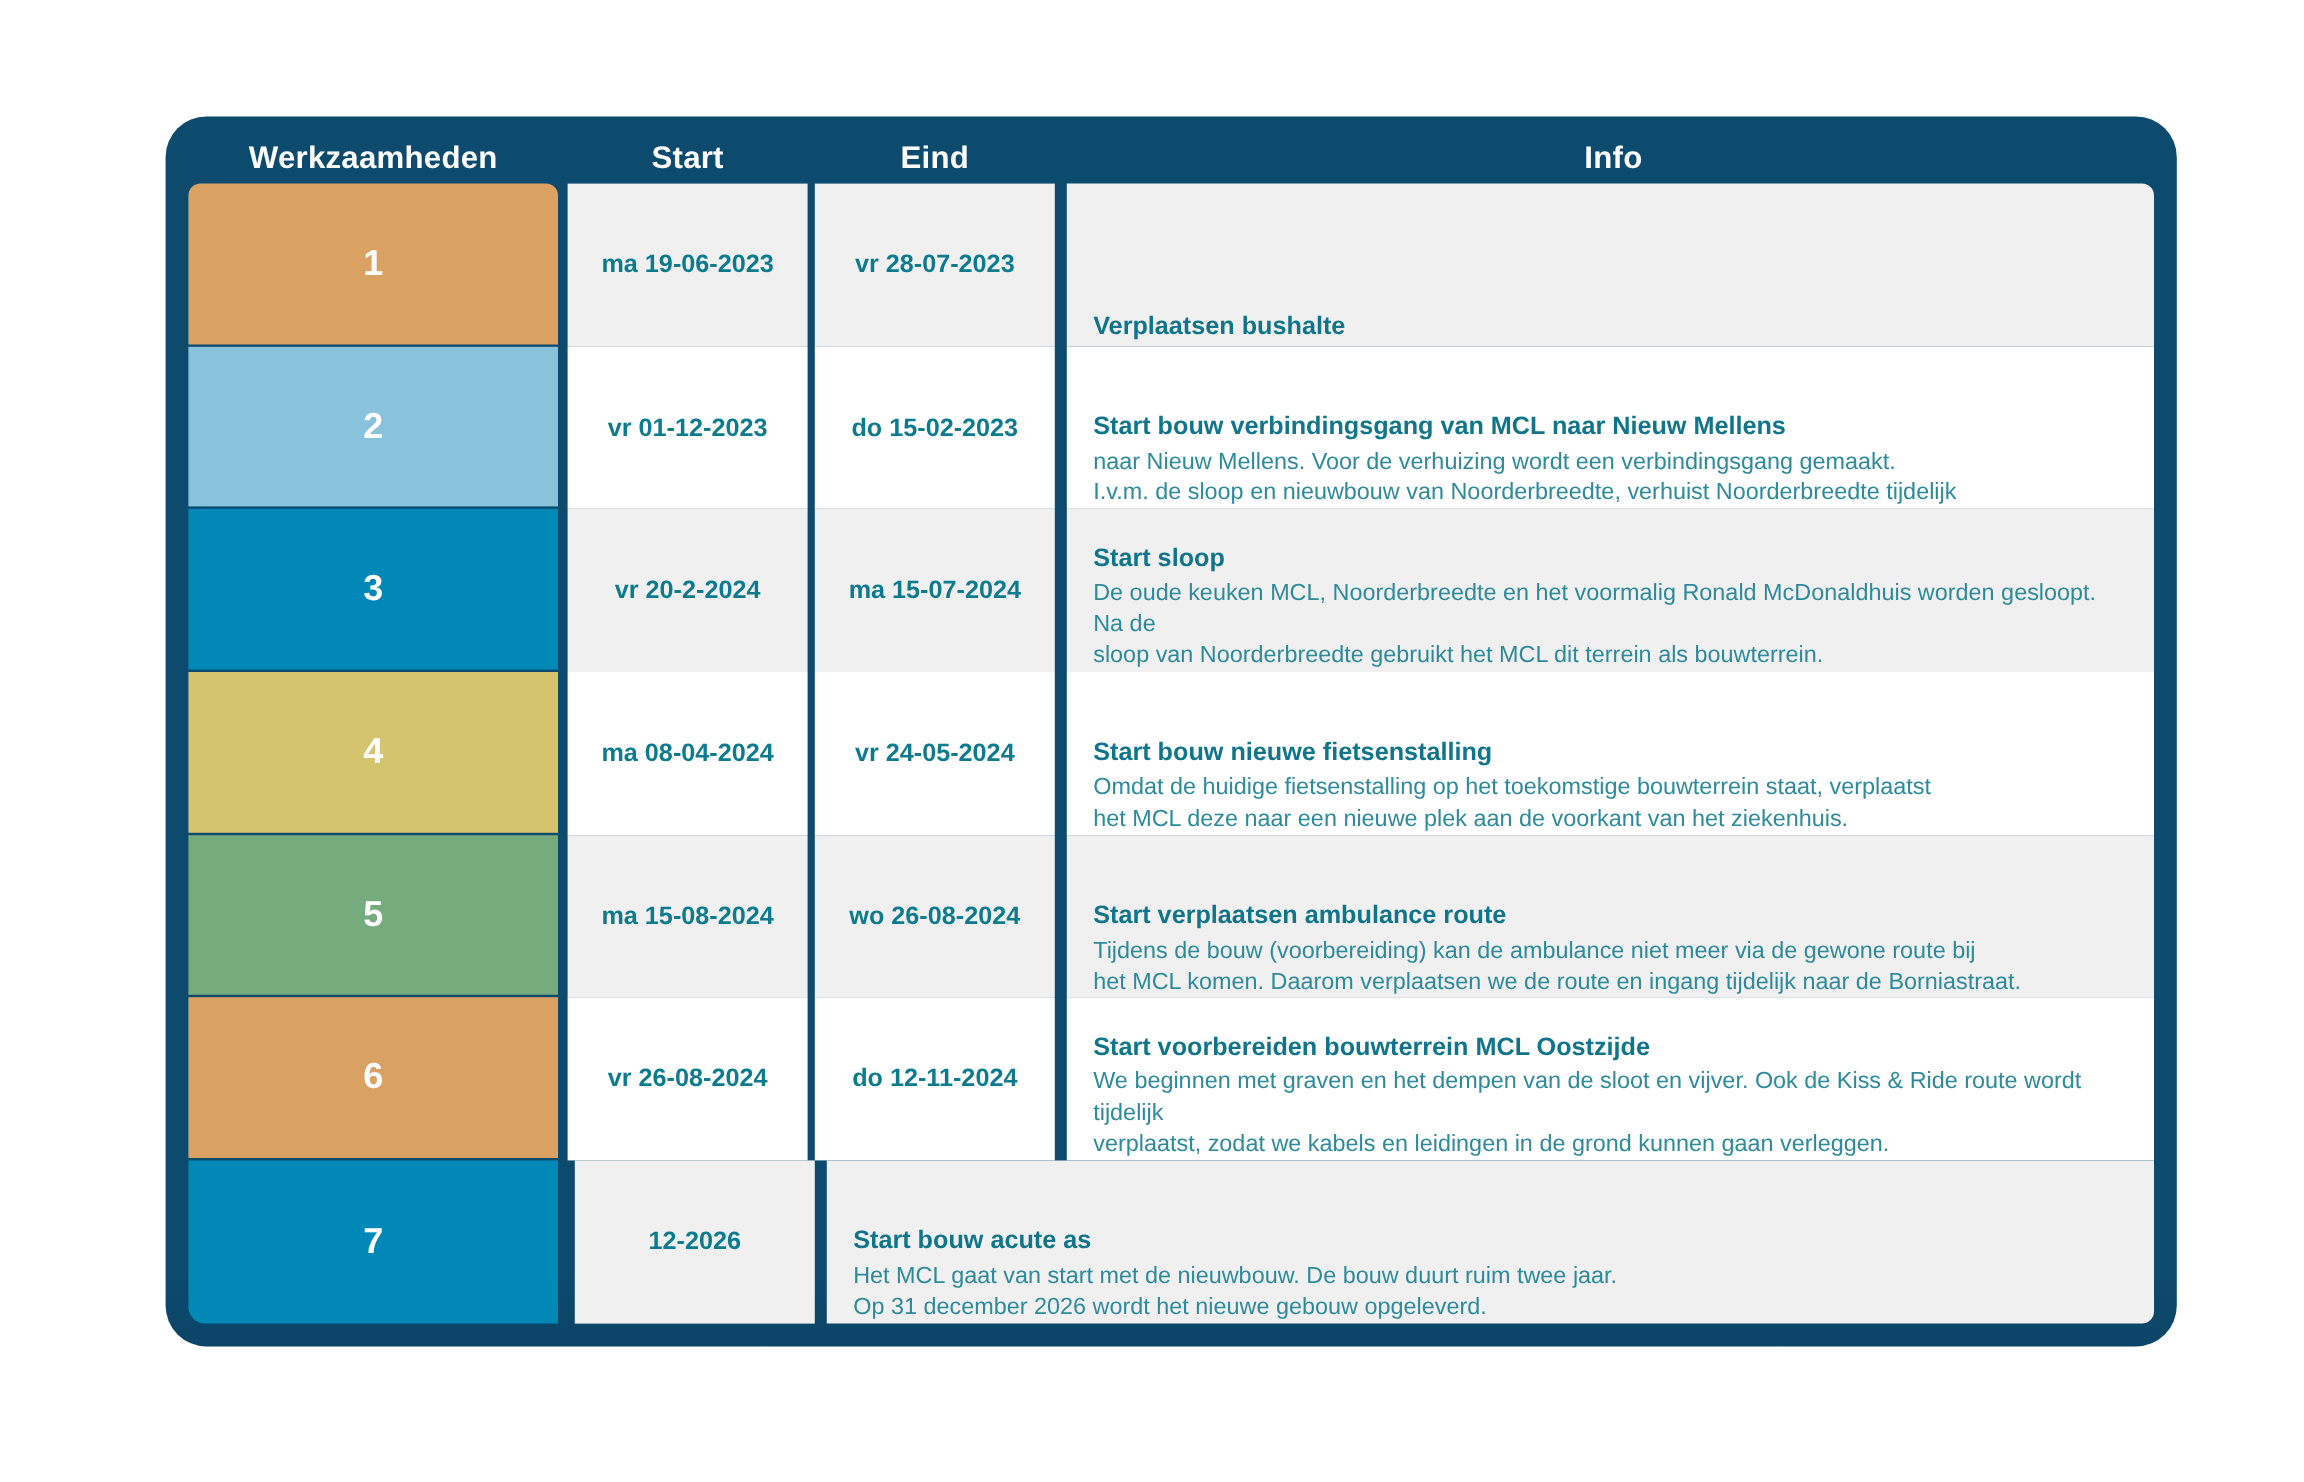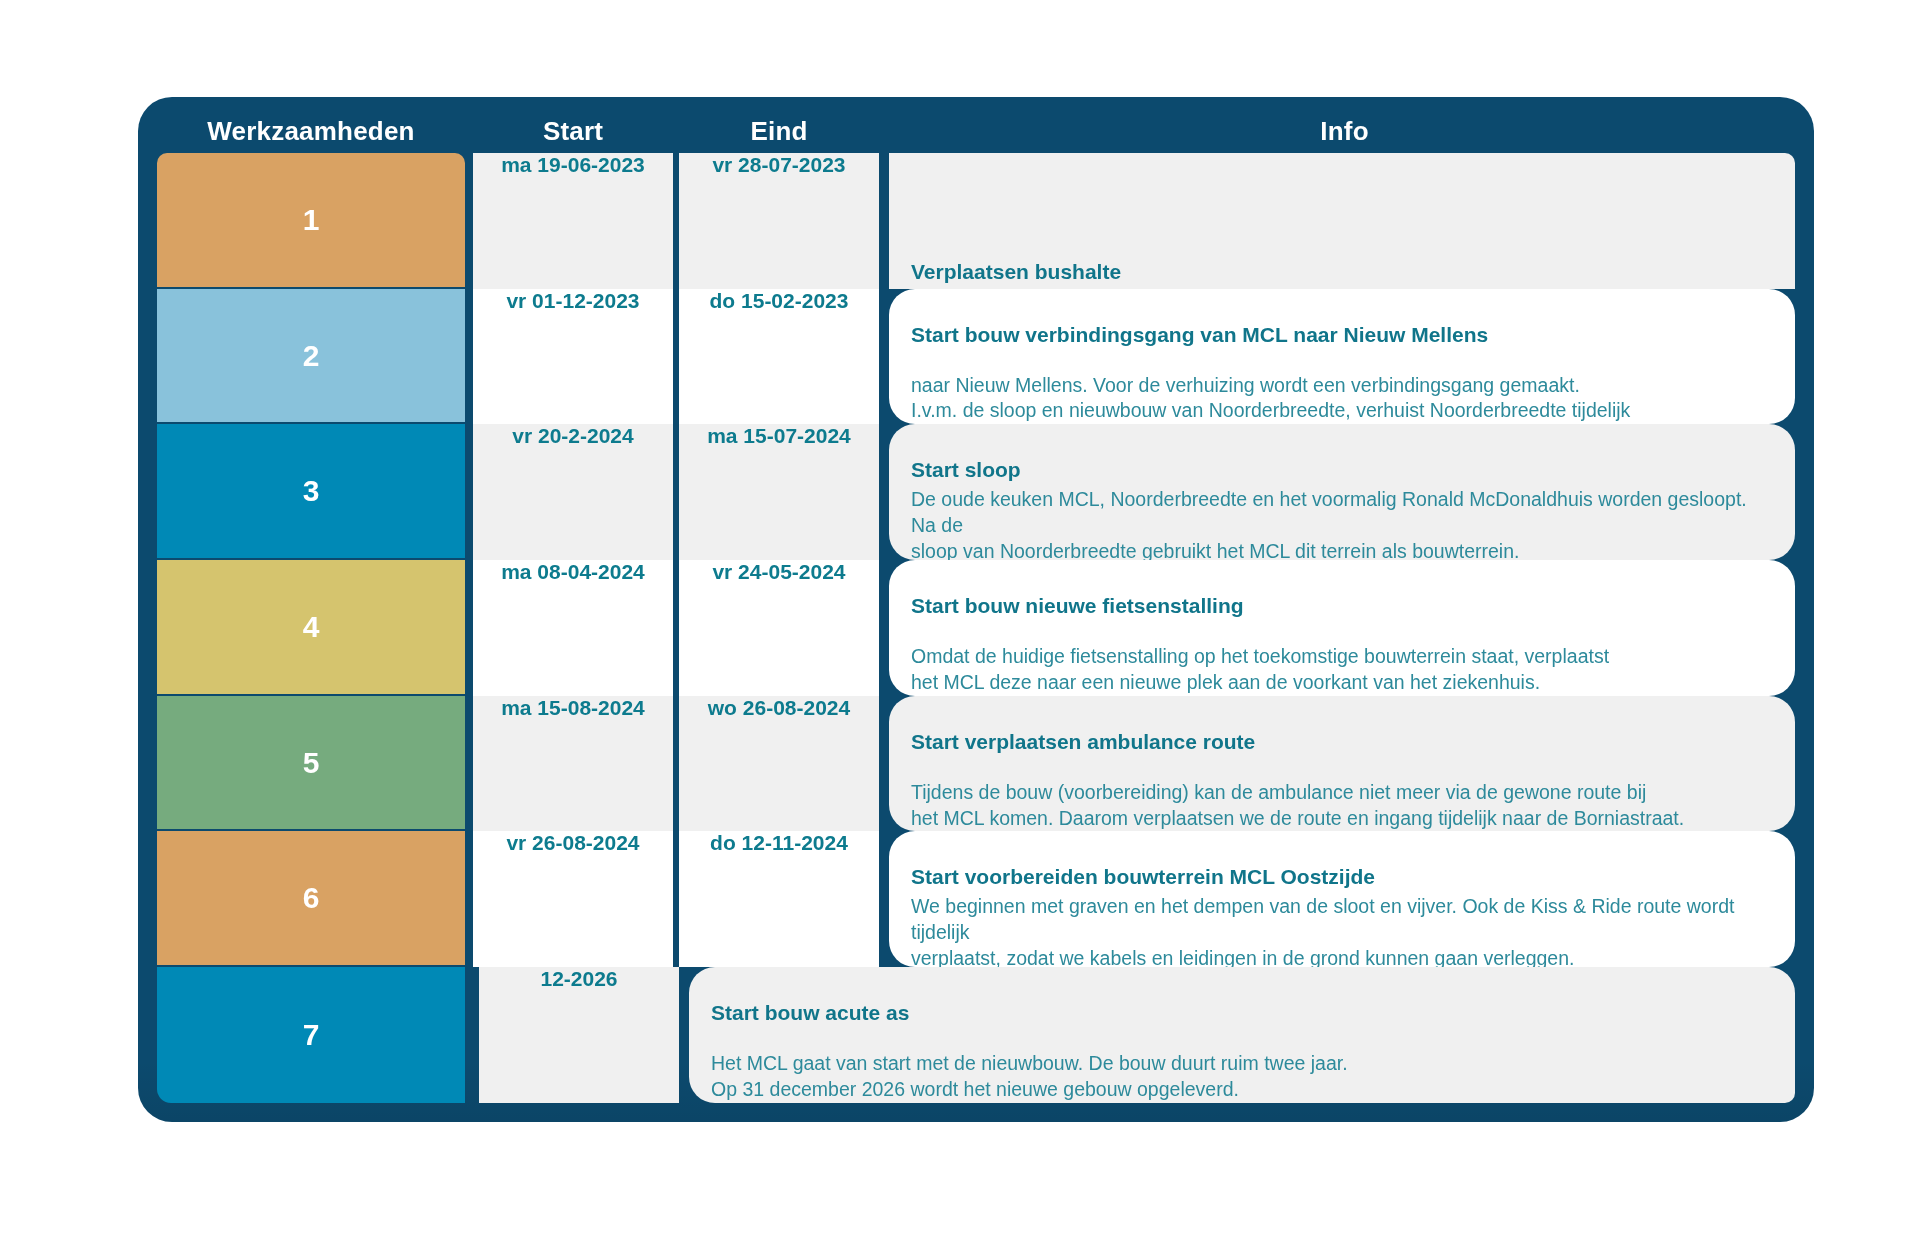--- a/index.html
+++ b/index.html
@@ -114,42 +114,42 @@
   }
   .row:first-child .c-num { border-top-left-radius: 10px; border-top-right-radius: 10px; }
   .row:last-child  .c-num { border-bottom-left-radius: 14px; margin-bottom: 0; }
 
   .gap { width: 8px; flex: 0 0 8px; }
 
   .c-start, .c-eind {
     width: 200px;
     flex: 0 0 200px;
     display: flex;
-    align-items: flex-start;
+    align-items: center;
     justify-content: center;
     color: #0d7b8e;
     font-weight: bold;
     font-size: 21px;
     box-sizing: border-box;
   }
   .gap2 { width: 6px; flex: 0 0 6px; }
   .gap3 { width: 10px; flex: 0 0 10px; }
 
   .c-info {
     flex: 1 1 auto;
     box-sizing: border-box;
     padding: 0 22px 0 22px;
     display: flex;
     flex-direction: column;
     justify-content: flex-end;
   }
   .row:first-child  .c-info { border-top-right-radius: 10px; }
   .row:last-child   .c-info { border-bottom-right-radius: 10px; }
 
-  .c-info.top-aligned { justify-content: space-between; padding-top: 32px; border-radius: 26px; }
+  .c-info.top-aligned { justify-content: flex-end; padding-top: 32px; }
 
   .info-title {
     color: #10758a;
     font-weight: bold;
     font-size: 21px;
     line-height: 1.32;
     margin-bottom: 3px;
   }
   .info-body {
     color: #2d8a9b;

